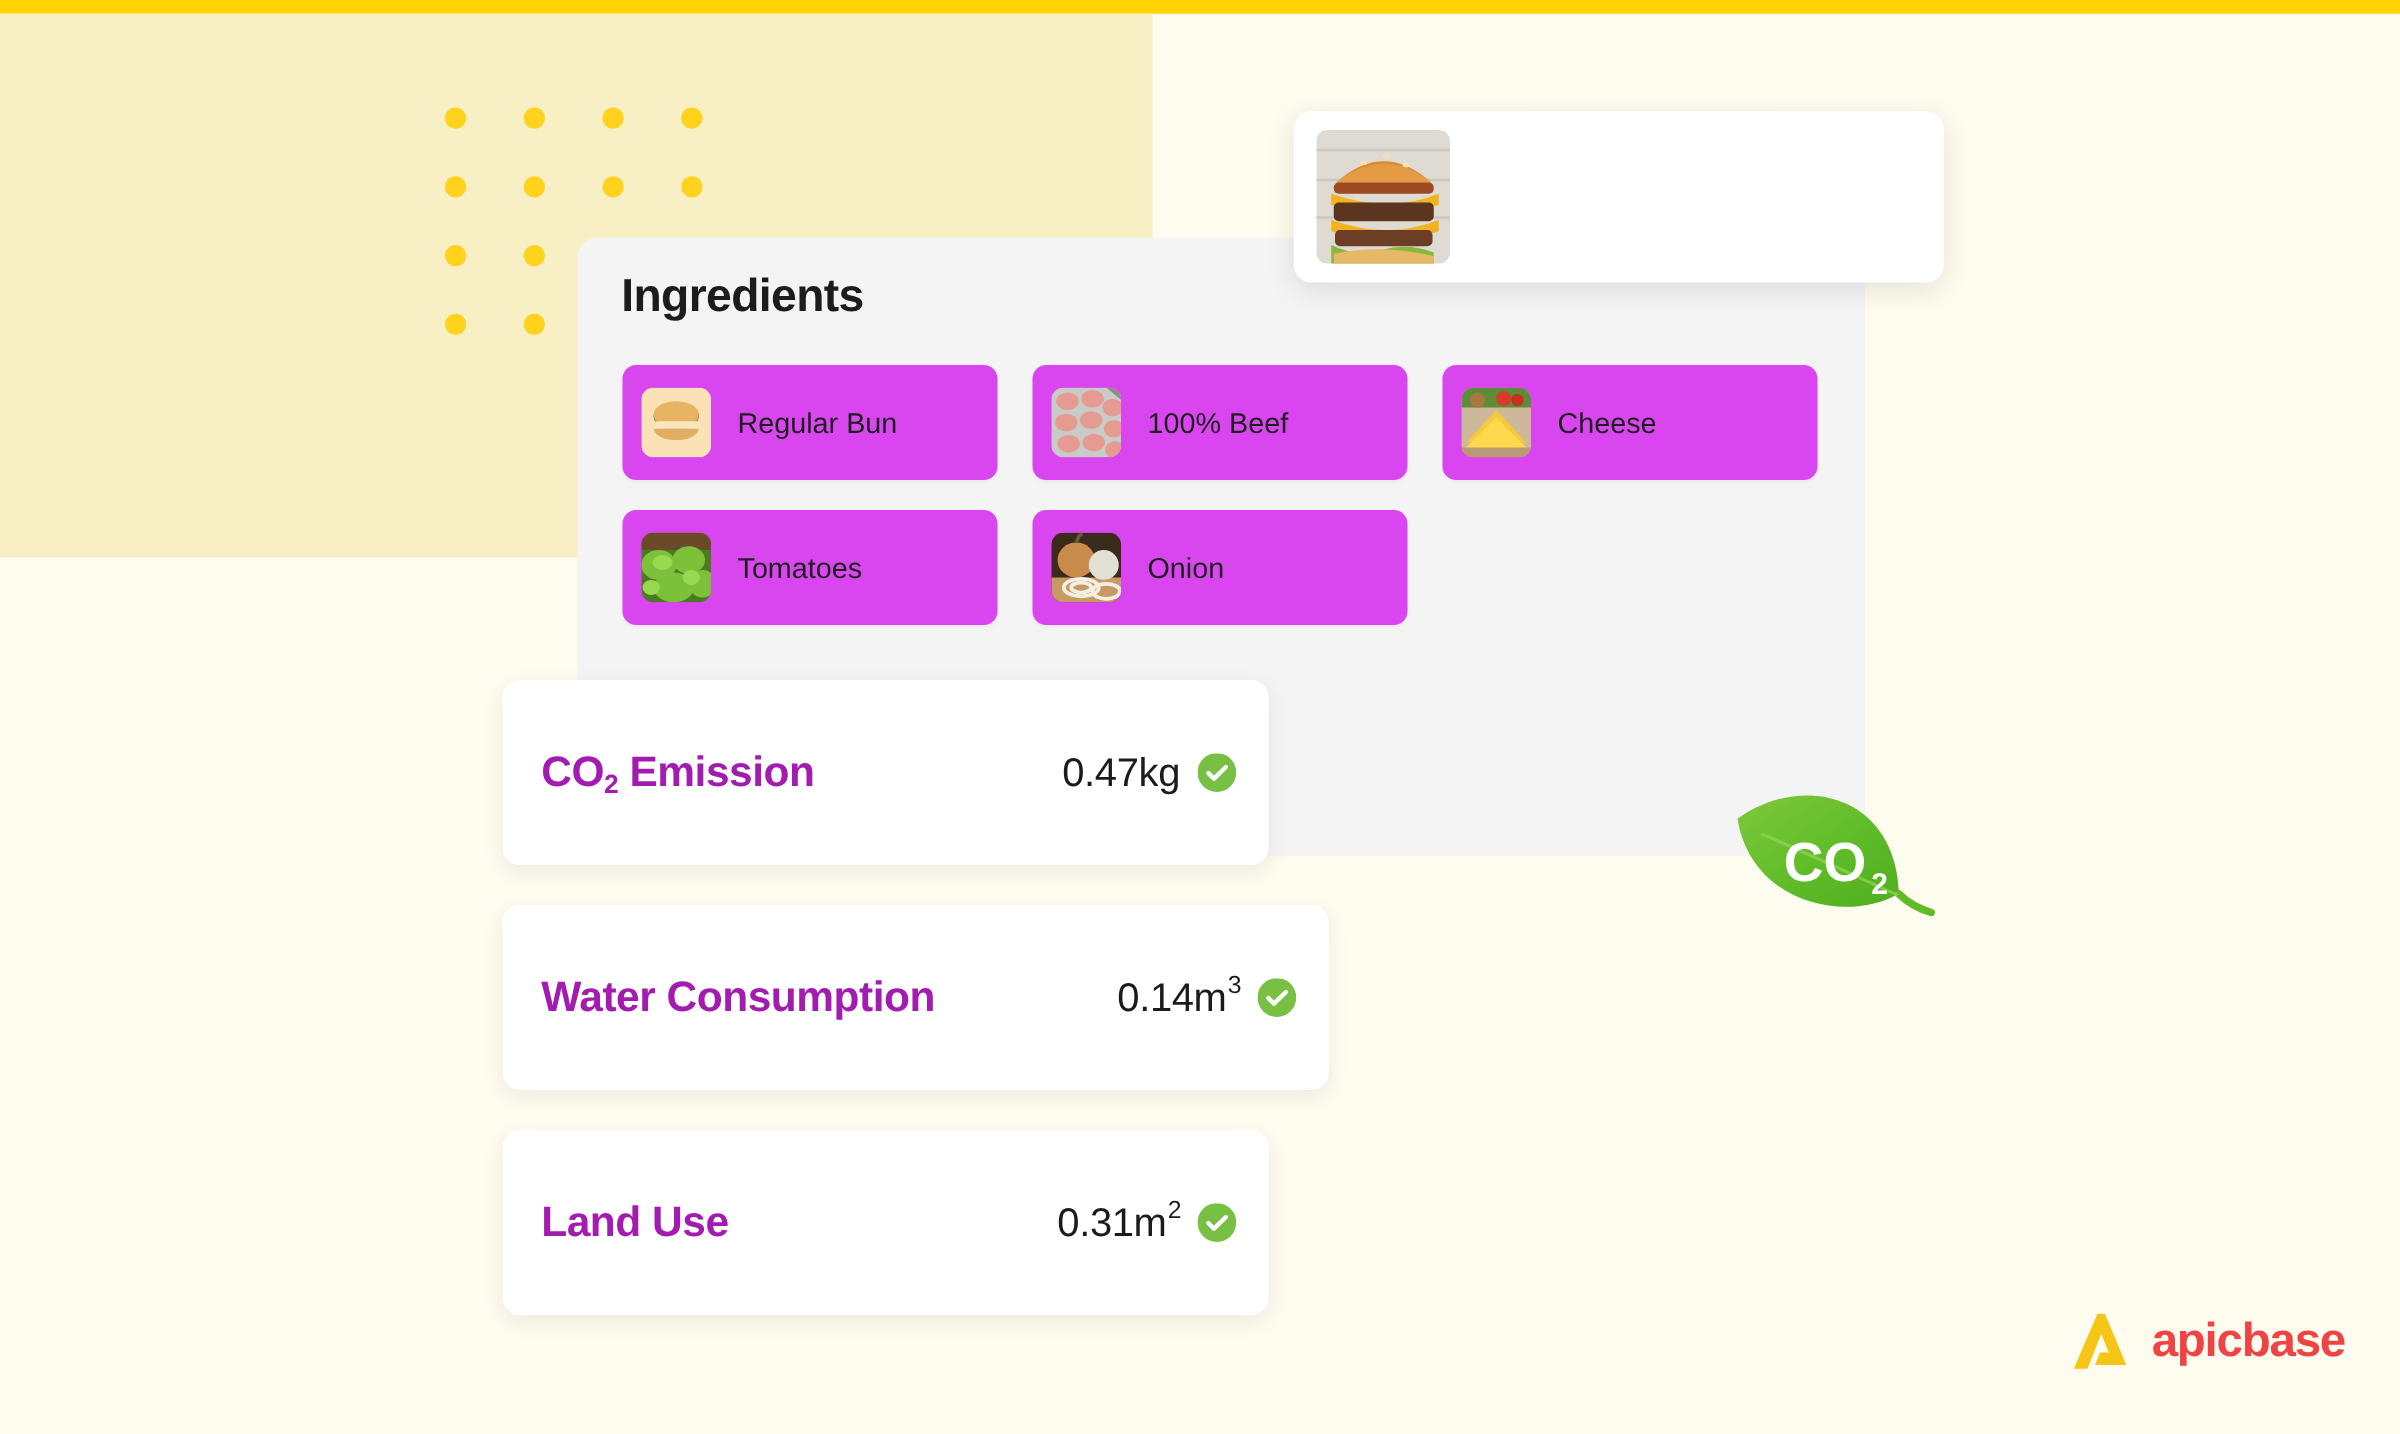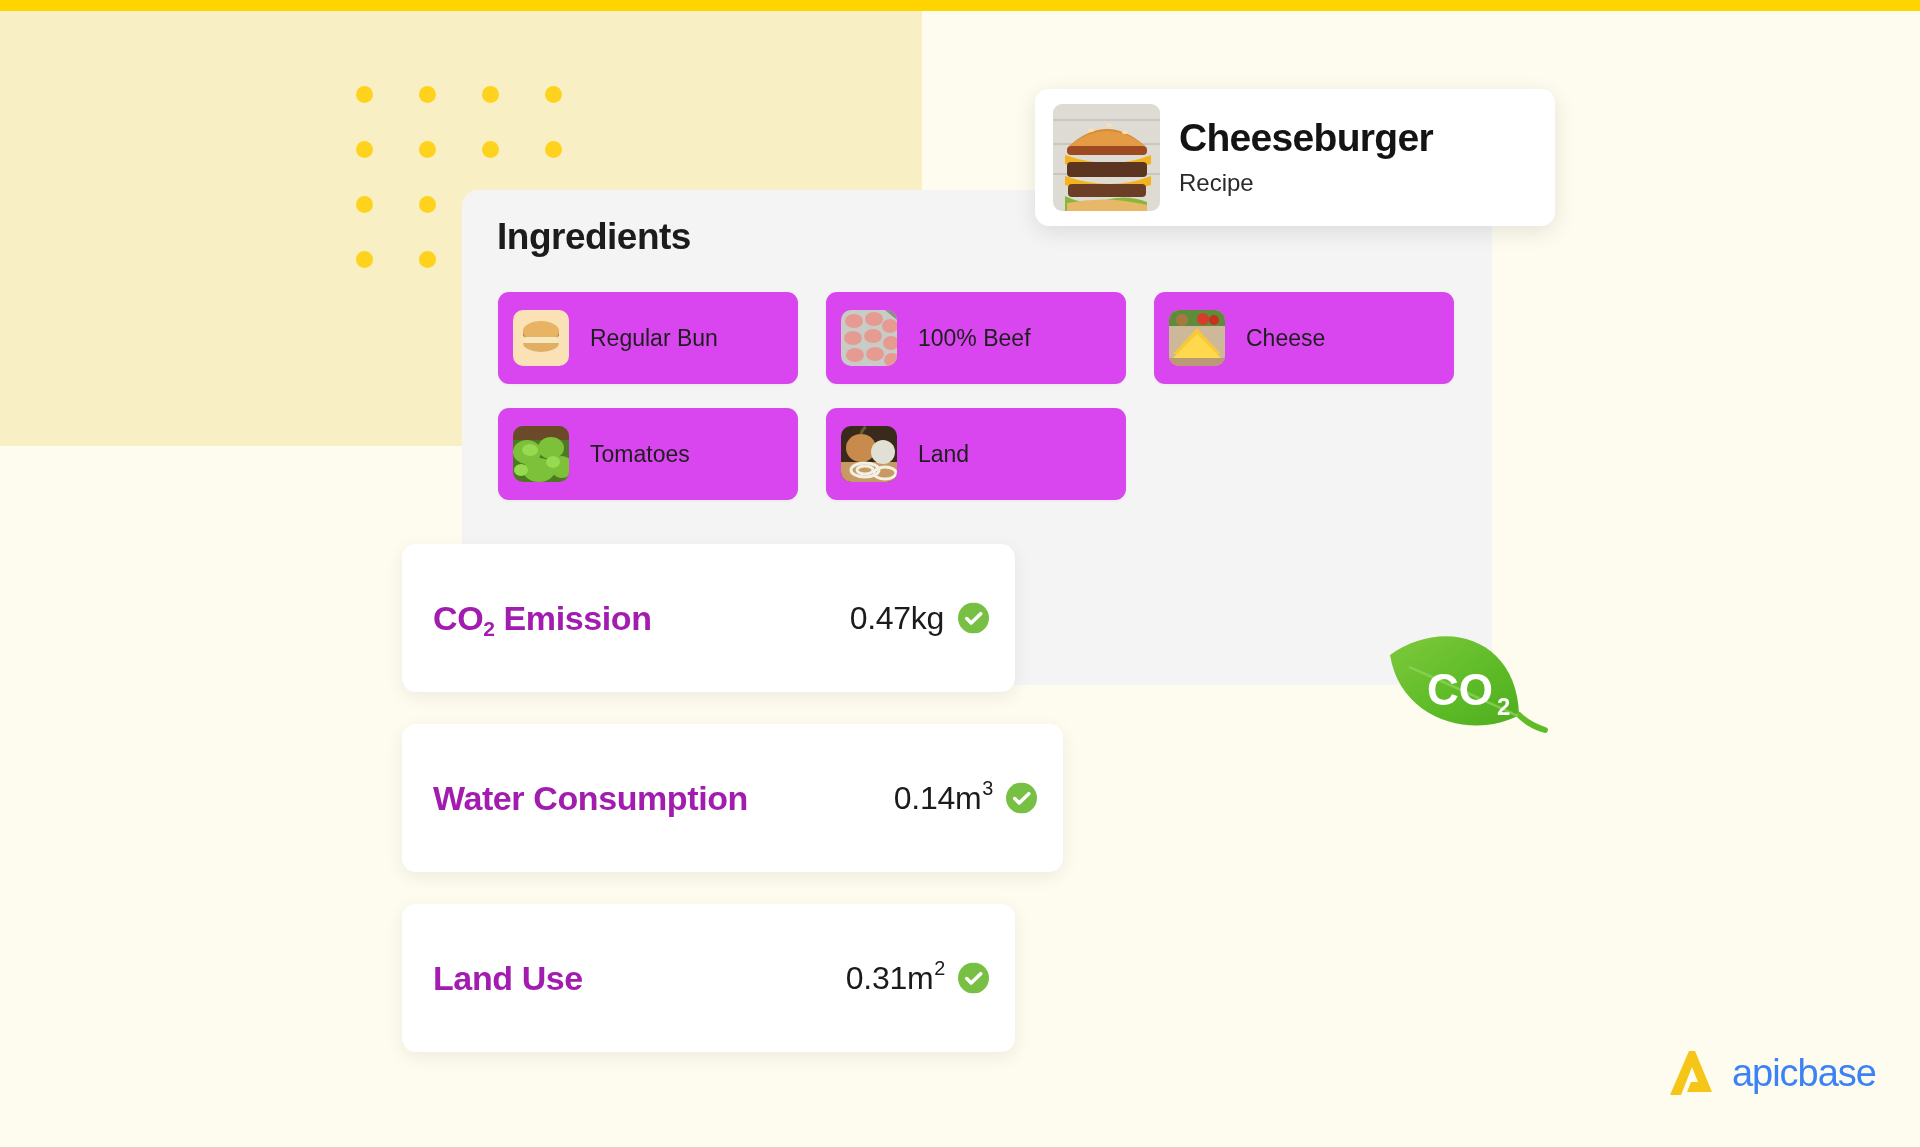--- a/index.html
+++ b/index.html
@@ -199,22 +199,22 @@
     position: absolute;
     right: 44px; bottom: 48px;
     display: flex;
     align-items: center;
   }
   .brand-mark { width: 52px; height: 52px; }
   .brand-mark svg { display:block; width:100%; height:100%; }
   .brand-name {
     margin-left: 15px;
     font-size: 38px;
-    font-weight: 400;
-    color: #3b82f6;
+    font-weight: 700;
+    color: #ef4444;
     letter-spacing: -1px;
   }
 </style>
 </head>
 <body>
 
 <div class="topbar"></div>
 <div class="pale-block"></div>
 
 <div class="dot-grid" id="dot-grid">
@@ -318,21 +318,21 @@
             <ellipse cx="20" cy="22" rx="15" ry="14" fill="#C98B4B"></ellipse>
             <ellipse cx="42" cy="26" rx="12" ry="12" fill="#E0E0D4"></ellipse>
             <path d="M20 8 q2 -6 5 -7" stroke="#6B5B34" stroke-width="3" fill="none"></path>
             <g stroke="#F2F0E4" stroke-width="3" fill="none">
               <ellipse cx="24" cy="44" rx="14" ry="7"></ellipse>
               <ellipse cx="24" cy="44" rx="8" ry="4"></ellipse>
               <ellipse cx="44" cy="47" rx="11" ry="6"></ellipse>
             </g>
           </svg>
       </div>
-      <div class="ing-label">Land</div>
+      <div class="ing-label">Onion</div>
     </div>
 
   </div>
 </div>
 
 <div class="recipe-card">
   <div class="recipe-thumb">
     <svg viewBox="0 0 107 107">
       <rect width="107" height="107" fill="#DEDAD4"></rect>
       <g stroke="#CBC6BF" stroke-width="2">
@@ -347,24 +347,20 @@
       <ellipse cx="72" cy="28" rx="3" ry="2" fill="#F6E0B8"></ellipse>
       <rect x="14" y="42" width="80" height="9" rx="4" fill="#9C4A22"></rect>
       <path d="M12 51 q46 16 86 0 l0 9 q-44 14 -86 0z" fill="#F2B31F"></path>
       <rect x="14" y="58" width="80" height="15" rx="4" fill="#5B3520"></rect>
       <path d="M12 72 q46 16 86 0 l0 9 q-44 14 -86 0z" fill="#F2B31F"></path>
       <rect x="15" y="80" width="78" height="13" rx="4" fill="#6B3E25"></rect>
       <path d="M12 92 q20 10 40 4 q22 -6 42 2 l0 9 l-82 0z" fill="#86B83C"></path>
       <path d="M14 99 q40 -8 80 2 l0 6 l-80 0z" fill="#E7B868"></path>
     </svg>
   </div>
-  <div class="recipe-text">
-    <div class="recipe-title">Cheeseburger</div>
-    <div class="recipe-sub">Recipe</div>
-  </div>
 </div>
 
 <div class="metric-card m1">
   <div class="metric-label">
     <span>CO</span><sub>2</sub><span> Emission</span>
   </div>
   <div class="metric-right">
     <div class="metric-value">
       <span>0.47kg</span><sup></sup>
     </div>

